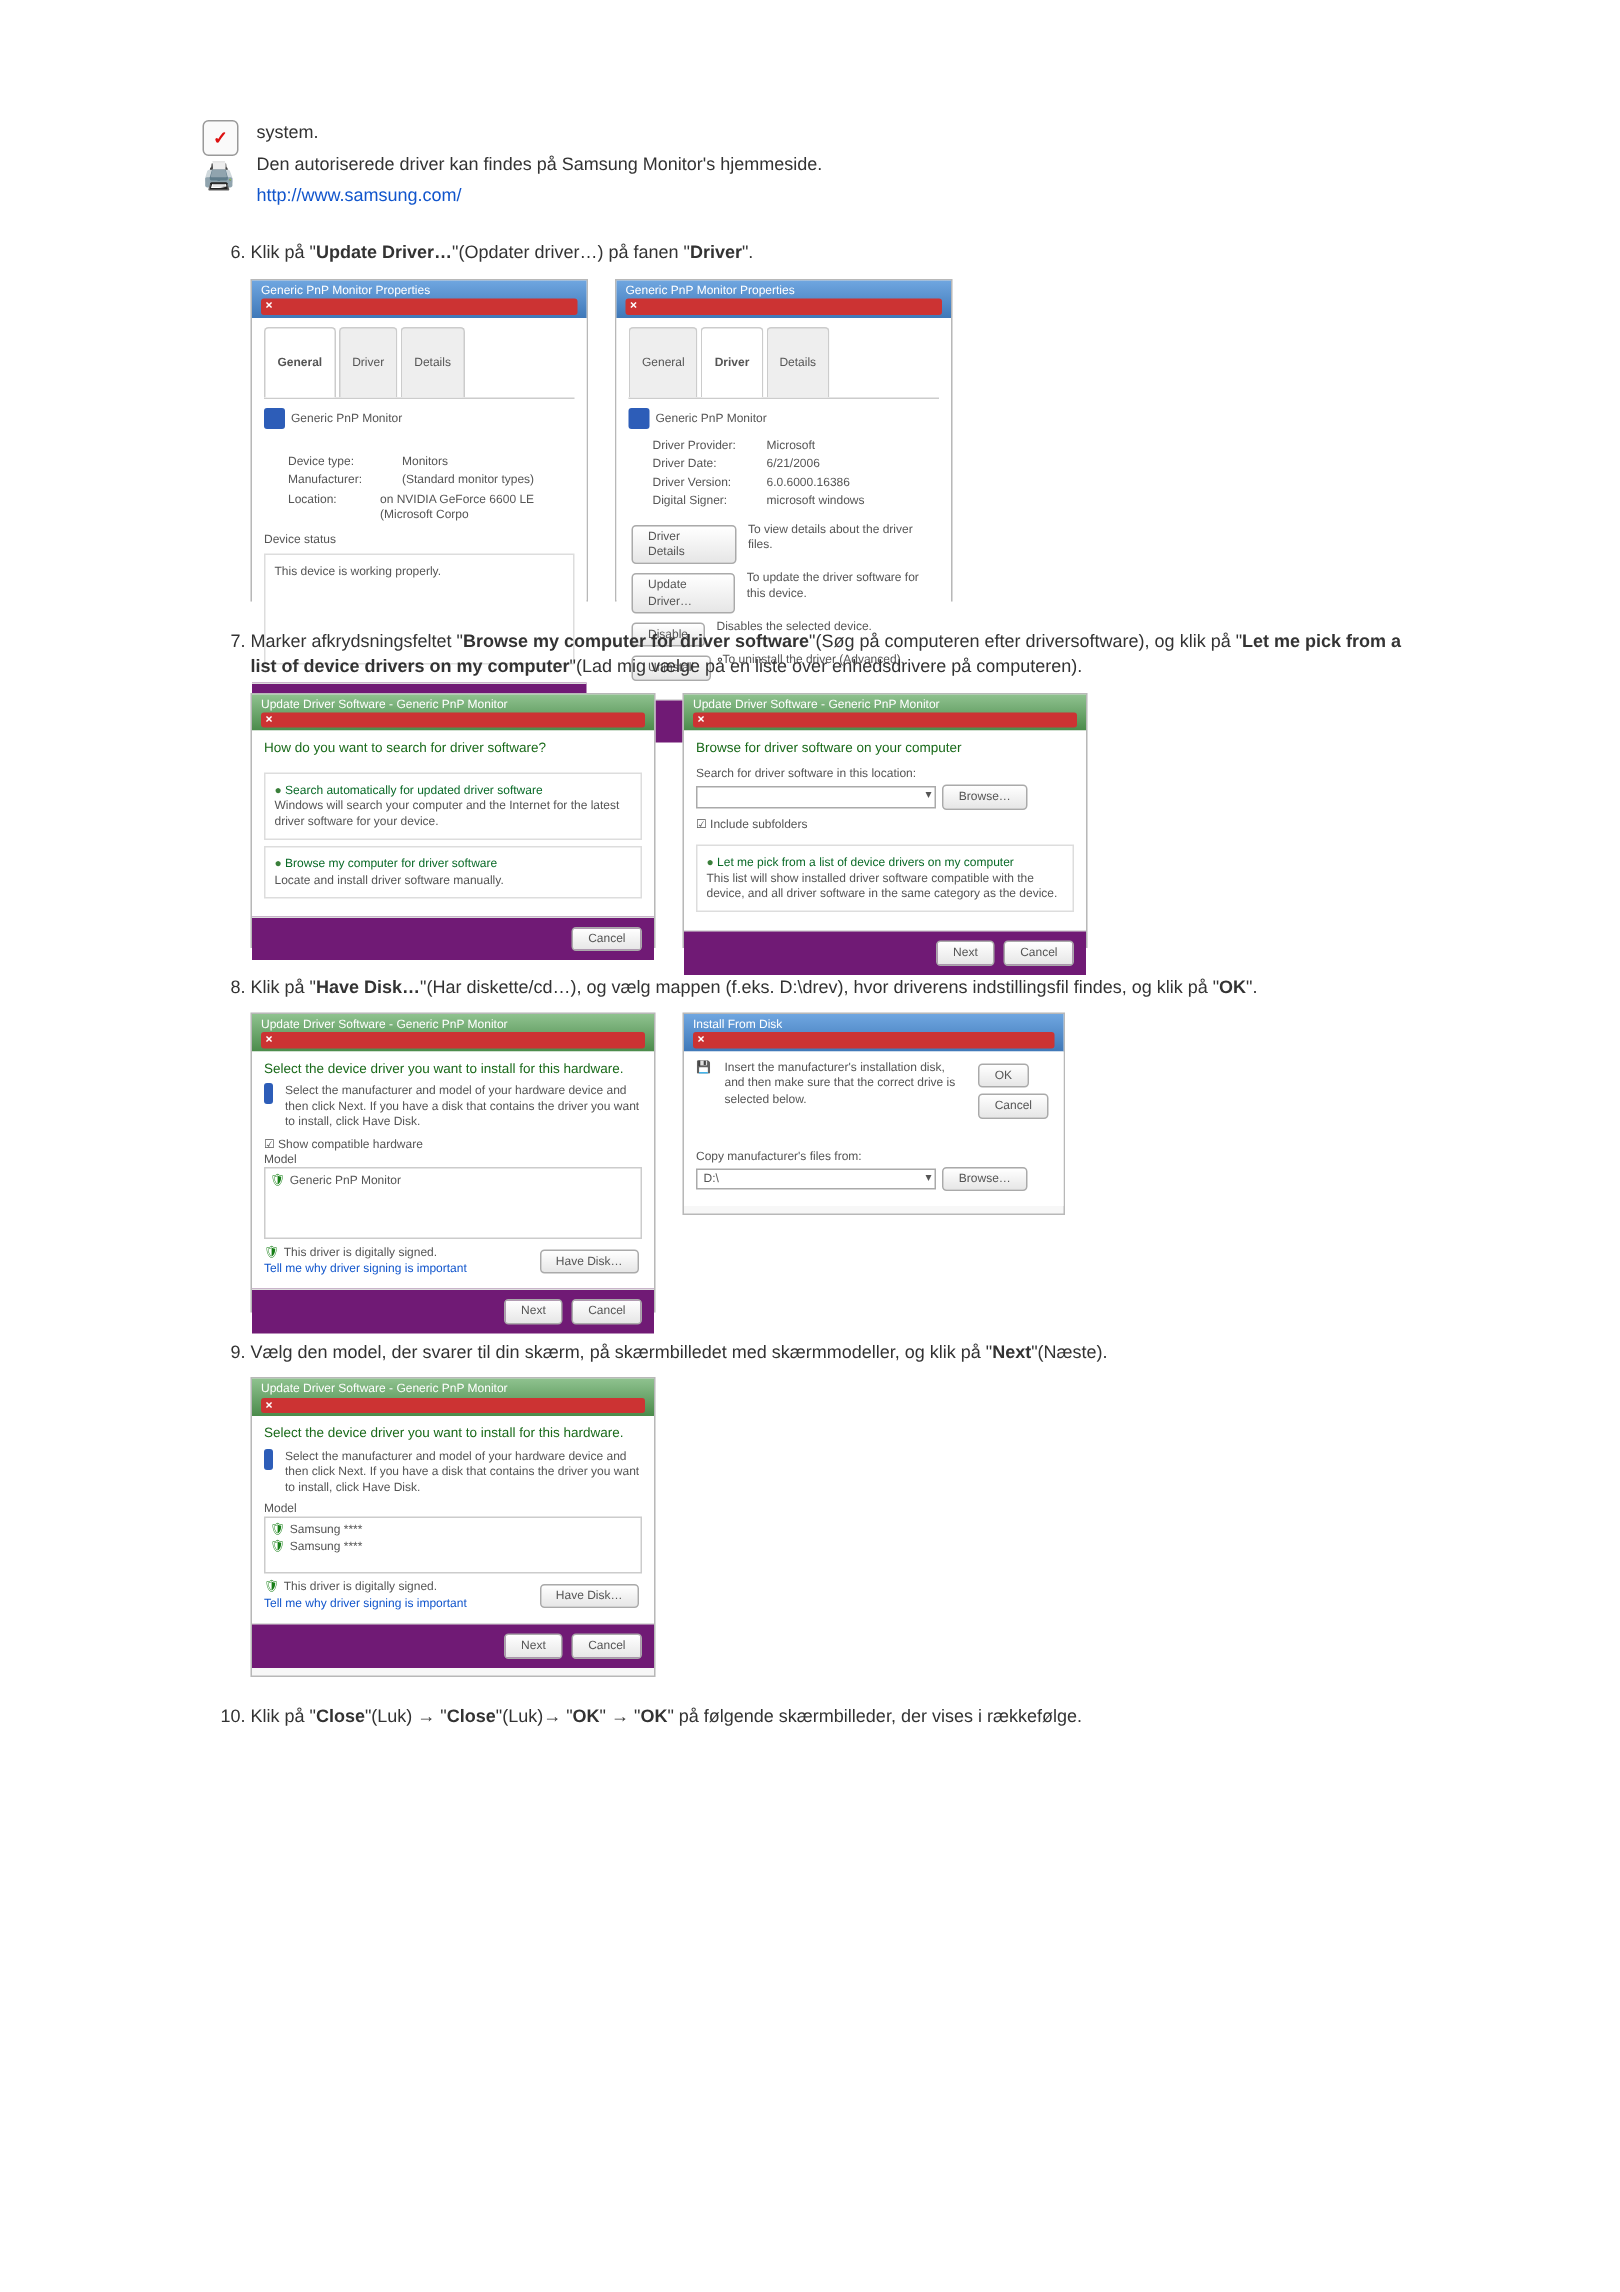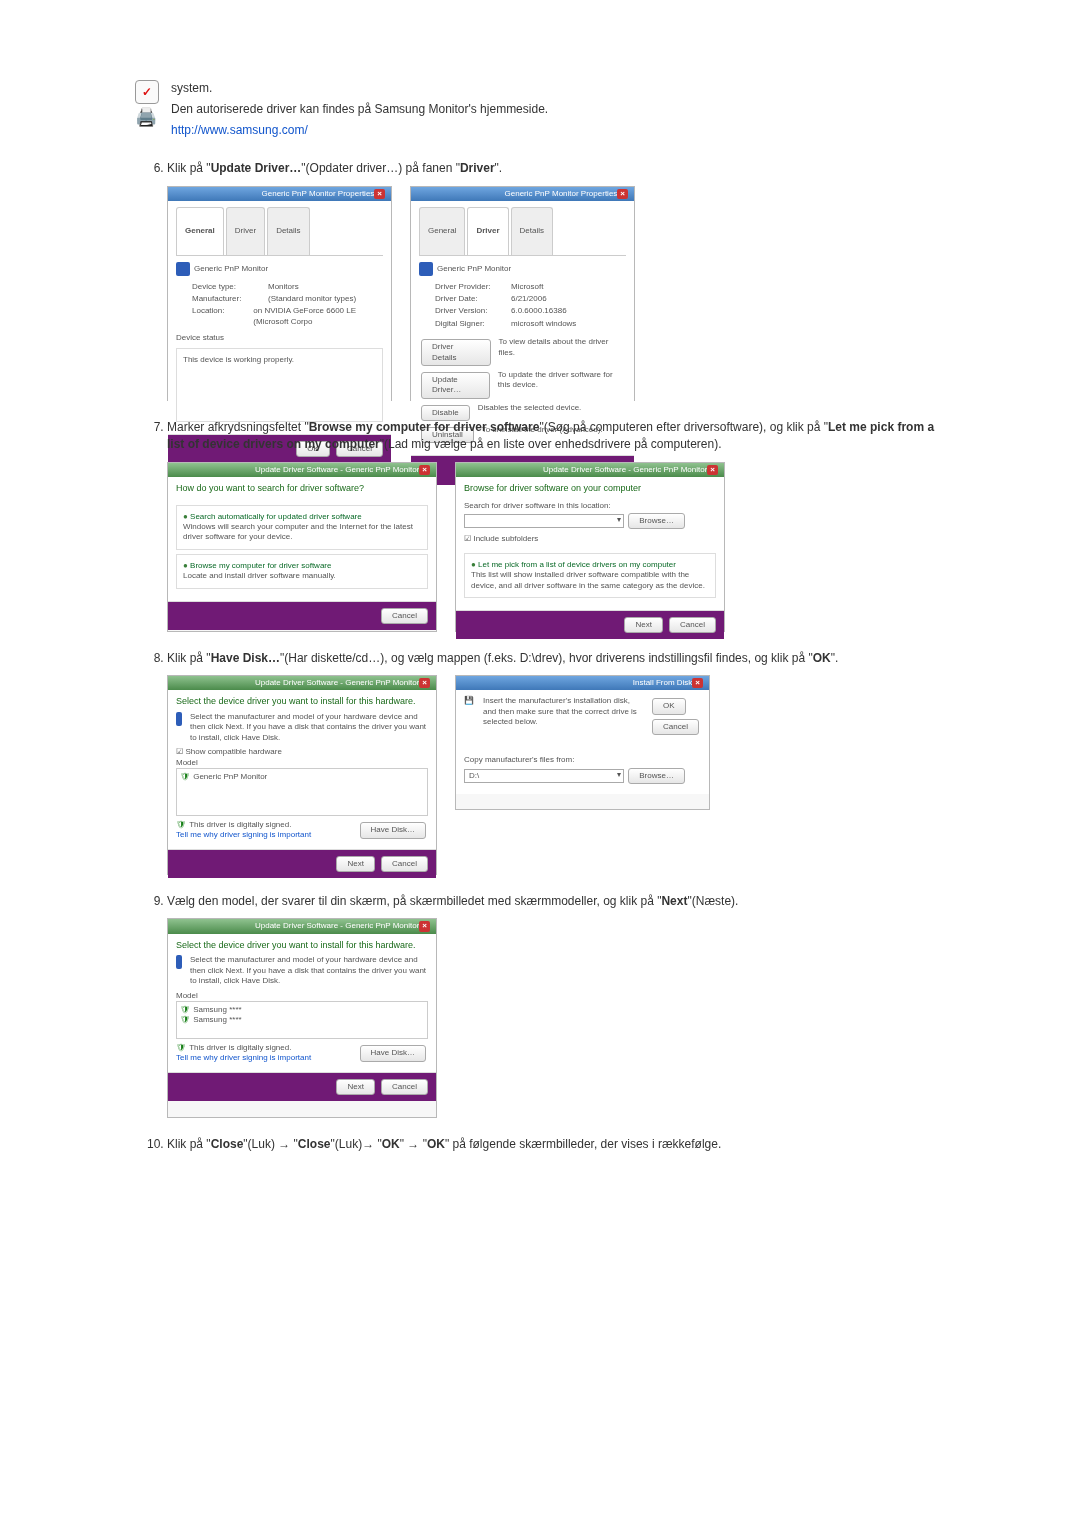--- a/index.html
+++ b/index.html
@@ -62,21 +62,22 @@
     color: #555;
     line-height: 1.3;
     box-sizing: border-box;
   }
   .mock .titlebar {
     background: linear-gradient(#6fa6e0,#3f78b8);
     color: #fff;
     padding: 2px 6px;
     font-size: 8px;
     display: flex;
-    justify-content: flex-end;
+    justify-content: flex-start;
+    flex-direction: column;
   }
   .mock .titlebar .close { color:#fff; background:#c33; border-radius:2px; padding:0 3px; font-weight:bold;}
   .mock .body { padding: 6px 8px 8px 8px; background:#fff; }
   .mock .tabs { display:flex; gap:2px; border-bottom:1px solid #ccc; margin-bottom:6px;}
   .mock .tab { border:1px solid #ccc; border-bottom:none; padding:18px 8px; background:#eee; border-radius:3px 3px 0 0;}
   .mock .tab.sel { background:#fff; font-weight:bold;}
   .mock .btn { display:inline-block; border:1px solid #aaa; border-radius:3px; padding:2px 10px; background:linear-gradient(#fff,#e6e6e6); margin:2px 2px; }
   .mock .footer { text-align:right; padding:4px 6px; border-top:1px solid #ddd; background:#701a75;}
   .mock .link { color:#0a6a28; }
   .mock .field { display:flex; gap:6px; margin:2px 0;}
@@ -128,21 +129,21 @@
               <span>Generic PnP Monitor Properties</span>
               <span class="close">×</span>
             </div>
           <div class="body">
             <div class="tabs">
               <span class="tab sel">General</span>
               <span class="tab">Driver</span>
               <span class="tab">Details</span>
             </div>
             <div><span class="monicon"></span><span>Generic PnP Monitor</span></div>
-            <div style="padding:4px 0 4px 16px;">
+            <div style="padding:4px 0 4px 16px;margin-top:11px;">
               <div class="field">
                   <span class="lbl">Device type:</span>
                   <span>Monitors</span>
                 </div>
               <div class="field">
                   <span class="lbl">Manufacturer:</span>
                   <span>(Standard monitor types)</span>
                 </div>
               <div class="field">
                   <span class="lbl">Location:</span>

